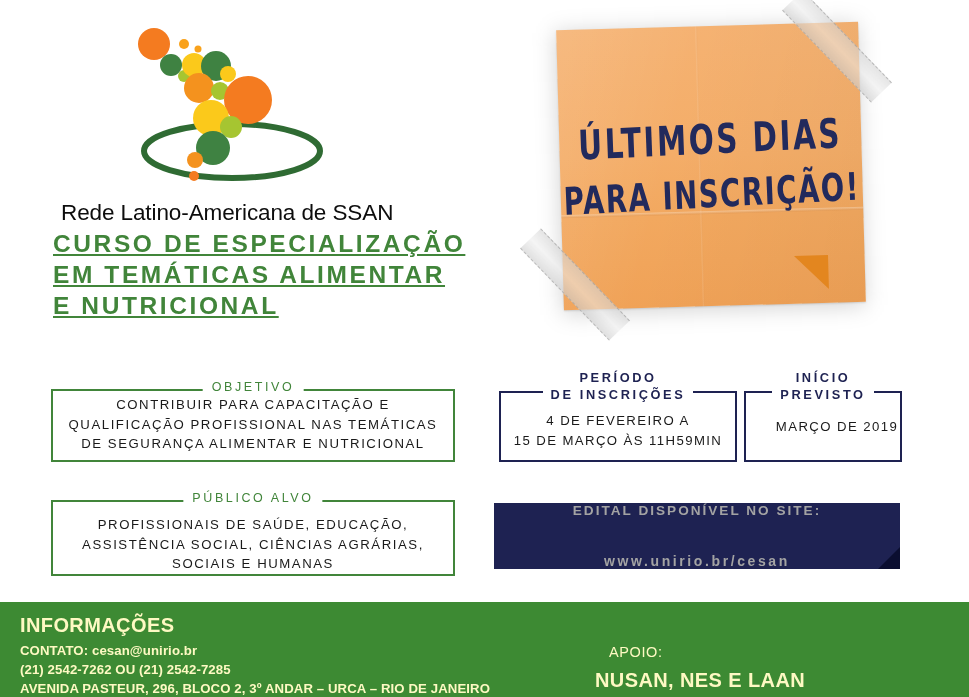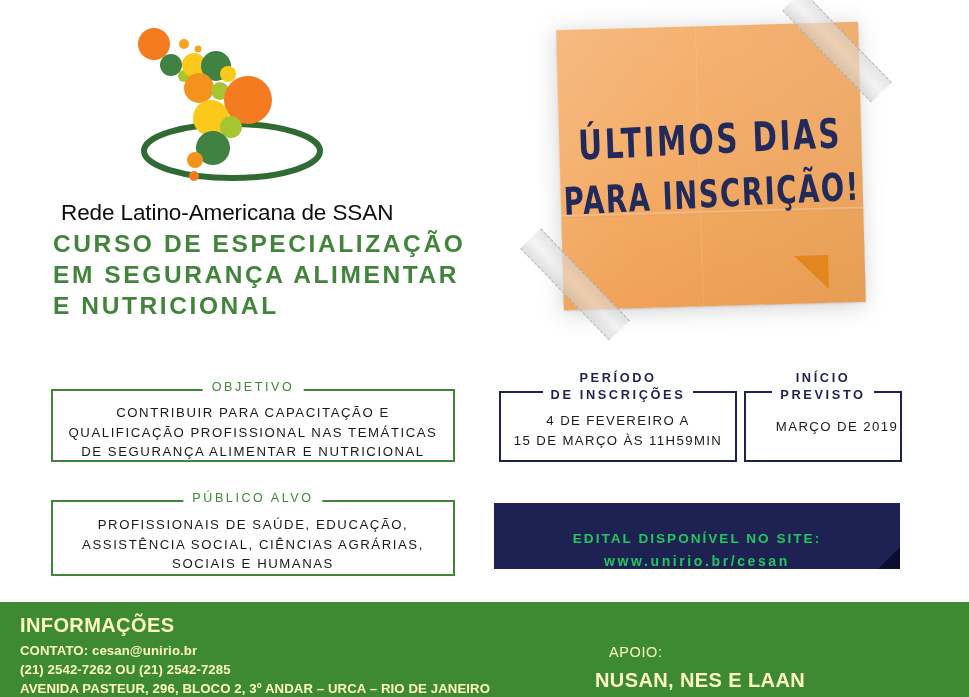--- a/index.html
+++ b/index.html
@@ -49,21 +49,21 @@
     position: absolute;
     left: 53px;
     top: 228px;
     width: 430px;
     color: #41853a;
     font-size: 24.5px;
     font-weight: bold;
     letter-spacing: 2.6px;
     line-height: 31px;
   }
-  #course-title .ln { display: block; white-space: nowrap; }
+  #course-title .ln { display: block; white-space: nowrap; text-decoration: underline; }
 
   
   #sticky-wrap {
     position: absolute;
     left: 497px;
     top: 8px;
     width: 430px;
     height: 330px;
   }
   #note-shadow {
@@ -177,21 +177,21 @@
     white-space: nowrap;
   }
   .green-box .body {
     color: #1a1a1a;
     font-size: 13.2px;
     letter-spacing: 1.55px;
     line-height: 19.5px;
     text-align: center;
   }
   #box-objetivo  { left: 51px; top: 389px; width: 404px; height: 73px; }
-  #box-objetivo .body { margin-top: 12px; }
+  #box-objetivo .body { margin-top: 4px; }
   #box-publico   { left: 51px; top: 500px; width: 404px; height: 76px; }
   #box-publico .body { margin-top: 13px; }
 
   
   .navy-box {
     position: absolute;
     box-sizing: border-box;
   }
   .navy-box .frame {
     position: absolute;
@@ -235,23 +235,23 @@
   
   #banner {
     position: absolute;
     left: 494px;
     top: 503px;
     width: 406px;
     height: 66px;
     background: #1e2252;
     display: flex;
     flex-direction: column;
-    justify-content: flex-end;
+    justify-content: space-between;
     align-items: center;
-    color: #22c55e;
+    color: #a3a3a3;
   }
   #banner .b1 {
     font-size: 13.6px;
     font-weight: bold;
     letter-spacing: 2.0px;
   }
   #banner .b2 {
     font-size: 14px;
     font-weight: bold;
     letter-spacing: 2.6px;
@@ -338,21 +338,21 @@
         <circle cx="73" cy="142" r="8" fill="#f4921e"></circle>
         <circle cx="72" cy="158" r="5" fill="#f47b20"></circle>
         <path d="M 22 133 A 88 27 0 0 1 110 106" fill="none" stroke="#ffffff" stroke-width="0"></path>
       </svg>
     </div>
     <div id="brand-name">Rede Latino-Americana de SSAN</div>
   </div>
 
   <div id="course-title">
     <span class="ln">CURSO DE ESPECIALIZAÇÃO</span>
-    <span class="ln">EM SEGURANÇA ALIMENTAR</span>
+    <span class="ln">EM TEMÁTICAS ALIMENTAR</span>
     <span class="ln">E NUTRICIONAL</span>
   </div>
 
   <div id="sticky-wrap">
     <div id="note-shadow"></div>
     <div id="note-paper">
       <div id="note-crease2"></div>
       <div id="note-crease"></div>
     </div>
     <div id="note-fold"></div>

